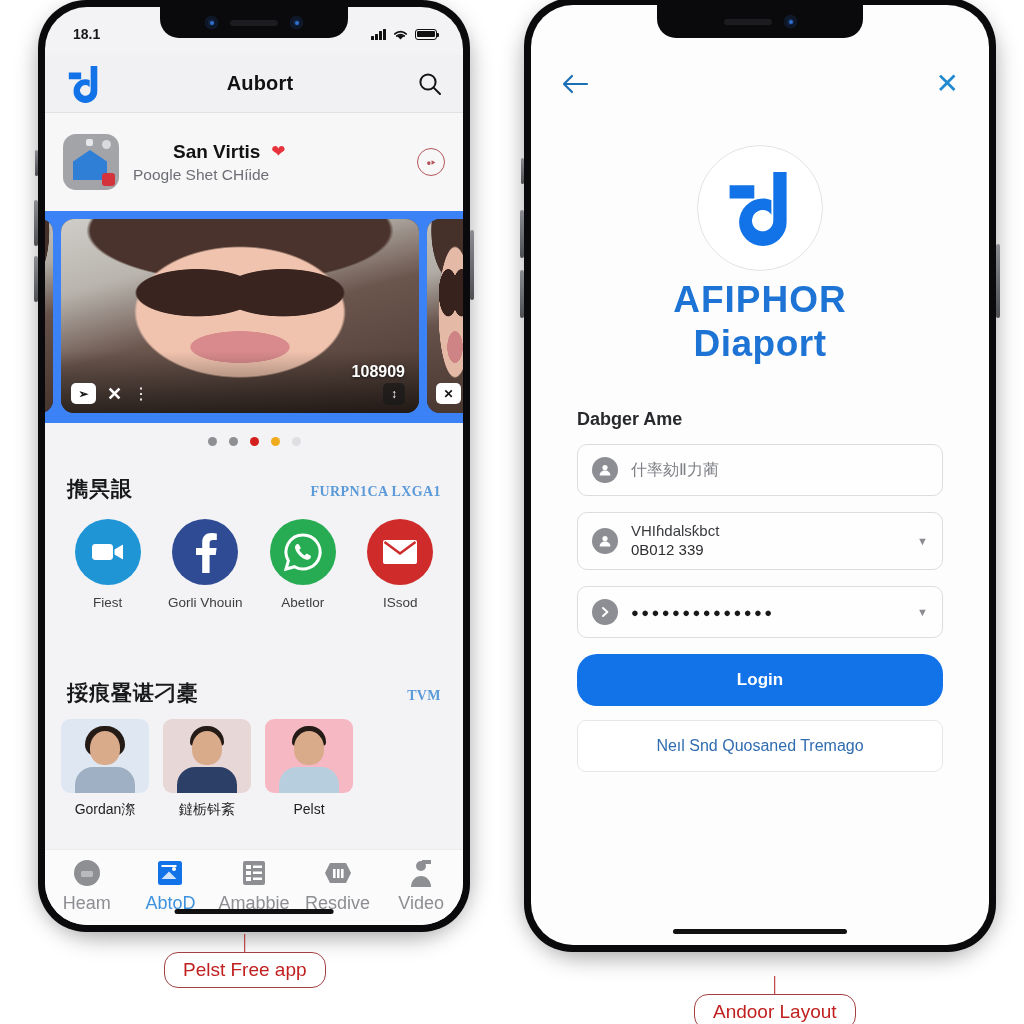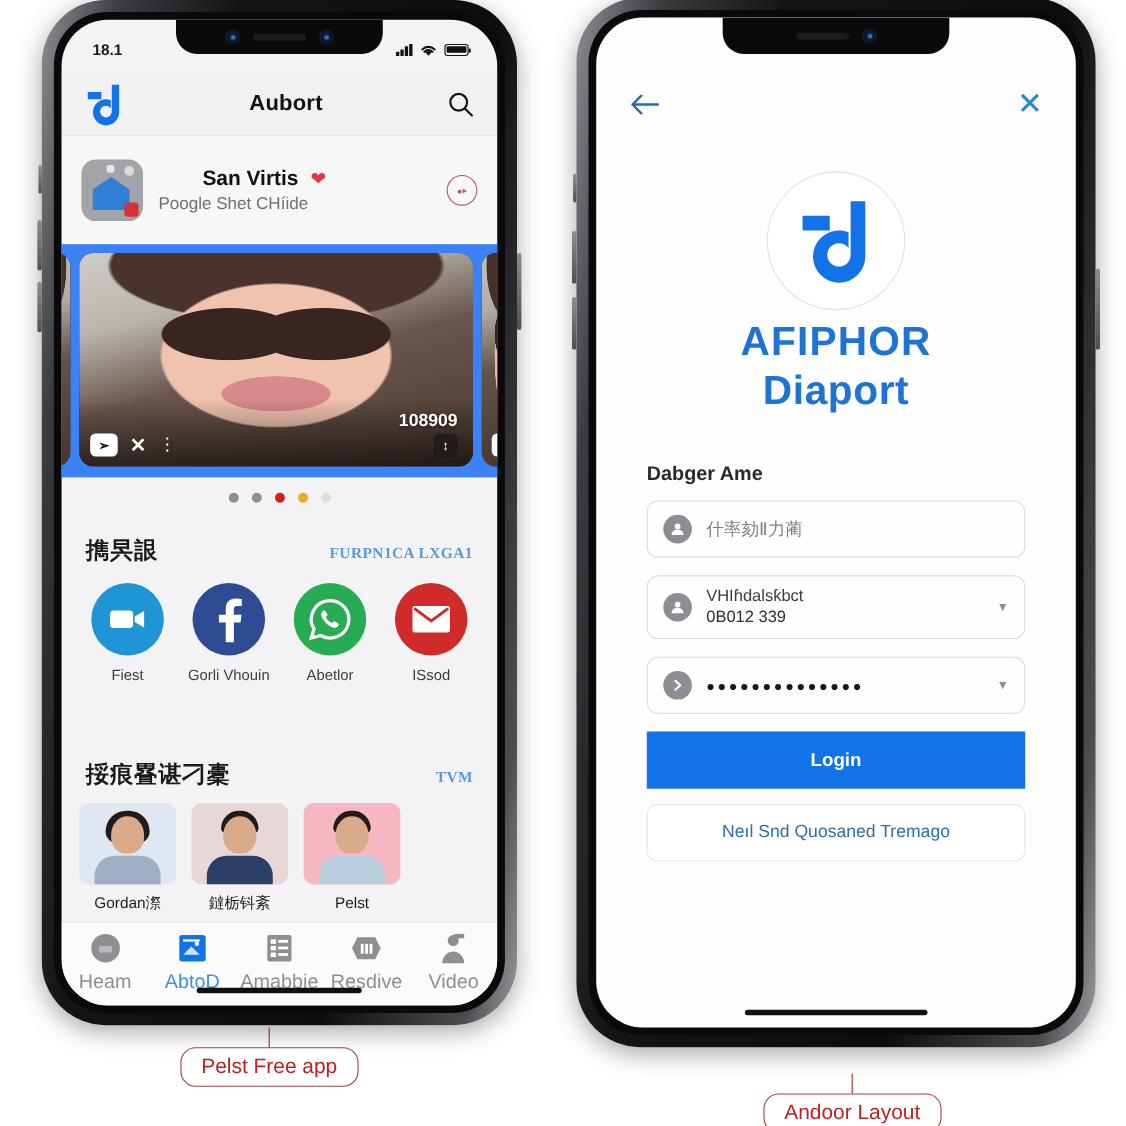--- a/index.html
+++ b/index.html
@@ -9,21 +9,20 @@
     font-family: "Liberation Sans", sans-serif;
     overflow: hidden;
   }
   #stage { position: relative; width: 1024px; height: 1024px; background:#fff; }
 
   
   .phone {
     position: absolute;
     border-radius: 58px;
     background: linear-gradient(100deg,#8d8f94 0%,#3a3c40 12%,#141416 30%,#0d0d0f 70%,#4b4d51 92%,#9b9da1 100%);
-    padding: 11px;
     box-shadow: 0 6px 22px rgba(0,0,0,.34);
   }
   .phone .inner-bezel {
     width:100%; height:100%;
     border-radius: 48px;
     background:#0a0a0c;
     padding: 7px;
   }
   .screen {
     position: relative;
@@ -210,21 +209,21 @@
   .field.tall { height:58px; }
   .f-ic { width:26px; height:26px; border-radius:50%; background:#8c8e93;
     display:flex; align-items:center; justify-content:center; color:#fff; flex:0 0 auto; }
   .f-body { flex:1; min-width:0; }
   .f-ph { font-size:16px; color:#7d7f84; }
   .f-v1 { font-size:15px; color:#3a3b3e; line-height:1.25; }
   .f-v2 { font-size:15px; color:#2c2d30; line-height:1.25; }
   .f-pass { font-size:13px; color:#17181a; letter-spacing:2.4px; }
   .caret { color:#8b8d92; font-size:11px; flex:0 0 auto; }
 
-  .login-btn { height:52px; border-radius:0; background:#1272e8; color:#fff;
+  .login-btn { height:52px; border-radius:20px; background:#1272e8; color:#fff;
     display:flex; align-items:center; justify-content:center; font-size:17px; font-weight:700; margin-top:6px; }
   .alt-btn { height:52px; border-radius:9px; background:#fff; border:1px solid #e6e7ea;
     display:flex; align-items:center; justify-content:center; font-size:16px; color:#2f6cb0; margin-top:14px; }
 
   
   .callout { position:absolute; z-index:60; }
   .callout .leader { position:absolute; left:50%; transform:translateX(-50%);
     width:1.6px; background:#b02020; }
   .callout .pill {
     border:1.4px solid #a34040; border-radius:14px; background:#fff;

